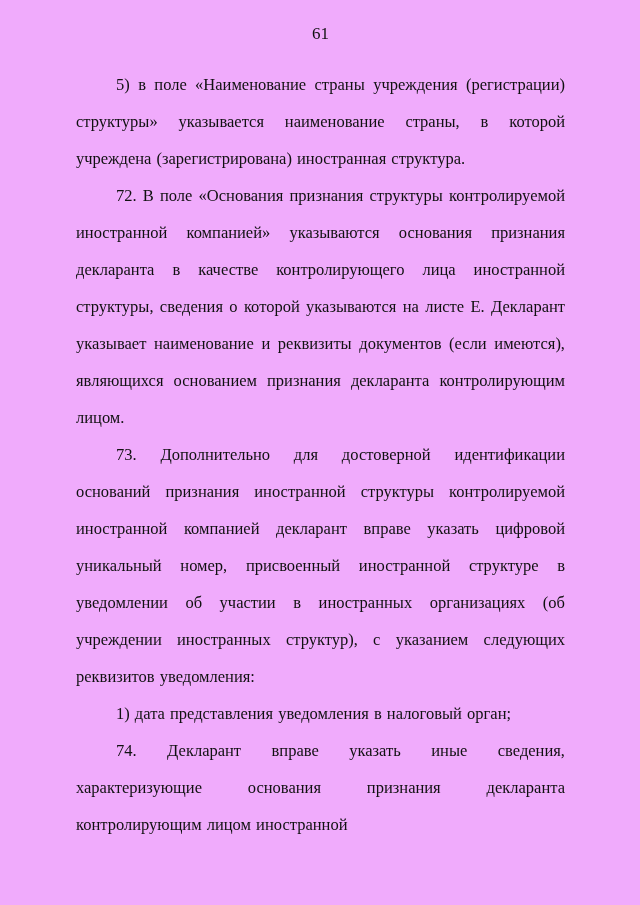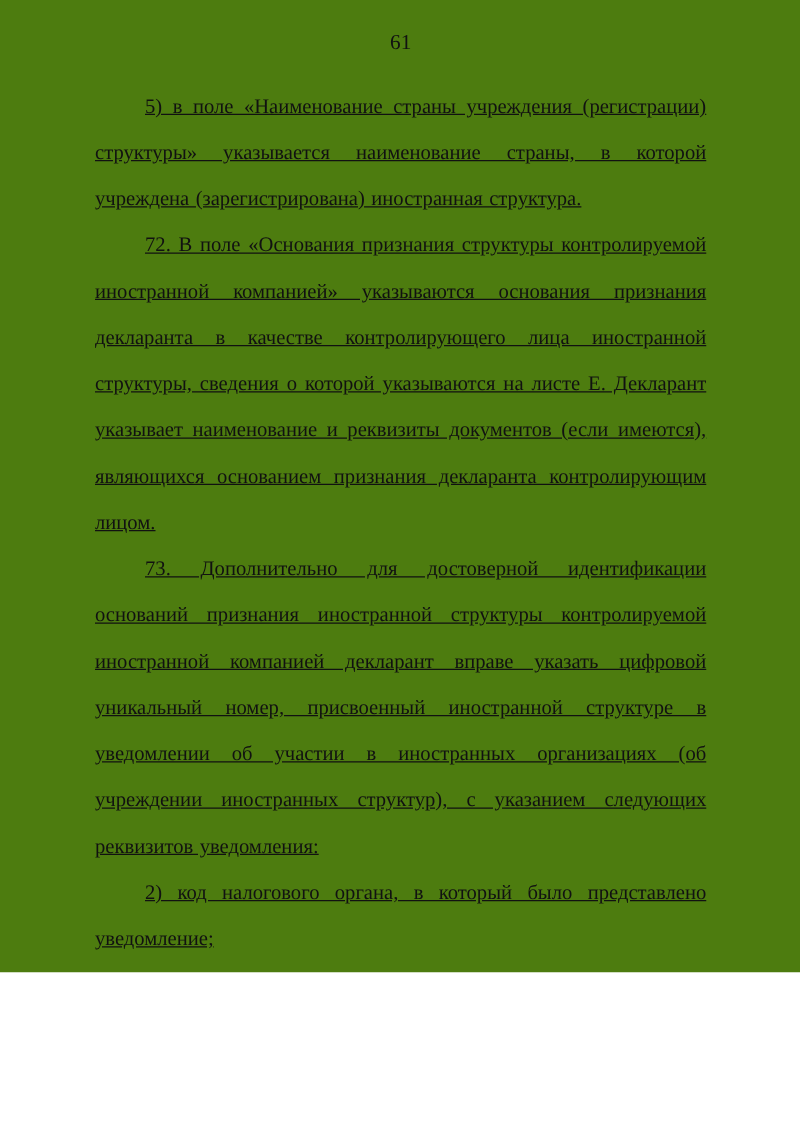--- a/index.html
+++ b/index.html
@@ -3,22 +3,22 @@
 <meta charset="utf-8">
 <style>
   html, body {
     margin: 0;
     padding: 0;
     background: #ffffff;
   }
   .page {
     position: relative;
     width: 640px;
-    height: 778px;
-    background: #4d7c0f;
+    height: 905px;
+    background: #f0abfc;
     font-family: "Liberation Serif", "DejaVu Serif", serif;
     color: #111111;
     box-sizing: border-box;
     overflow: hidden;
   }
   .content {
     padding: 24px 75px 0 76px;
   }
   .page-number {
     text-align: center;
@@ -27,31 +27,30 @@
     margin: 0 0 22px 0;
   }
   .body-text p {
     margin: 0;
     padding: 0;
     font-size: 16.5px;
     line-height: 37px;
     text-align: justify;
     text-indent: 40px;
     word-spacing: 1px;
-    text-decoration: underline;
   }
 </style>
 </head>
 <body>
 
 <div class="page">
   <div class="content">
     <div class="page-number">61</div>
 
     <div class="body-text">
       <p>5) в поле «Наименование страны учреждения (регистрации) структуры» указывается наименование страны, в которой учреждена (зарегистрирована) иностранная структура.</p>
       <p>72. В поле «Основания признания структуры контролируемой иностранной компанией» указываются основания признания декларанта в качестве контролирующего лица иностранной структуры, сведения о которой указываются на листе Е. Декларант указывает наименование и реквизиты документов (если имеются), являющихся основанием признания декларанта контролирующим лицом.</p>
       <p>73. Дополнительно для достоверной идентификации оснований признания иностранной структуры контролируемой иностранной компанией декларант вправе указать цифровой уникальный номер, присвоенный иностранной структуре в уведомлении об участии в иностранных организациях (об учреждении иностранных структур), с указанием следующих реквизитов уведомления:</p>
-      <p>2) код налогового органа, в который было представлено уведомление;</p>
+      <p>1) дата представления уведомления в налоговый орган;</p>
       <p>74. Декларант вправе указать иные сведения, характеризующие основания признания декларанта контролирующим лицом иностранной</p>
     </div>
   </div>
 </div>
 
 </body></html>

